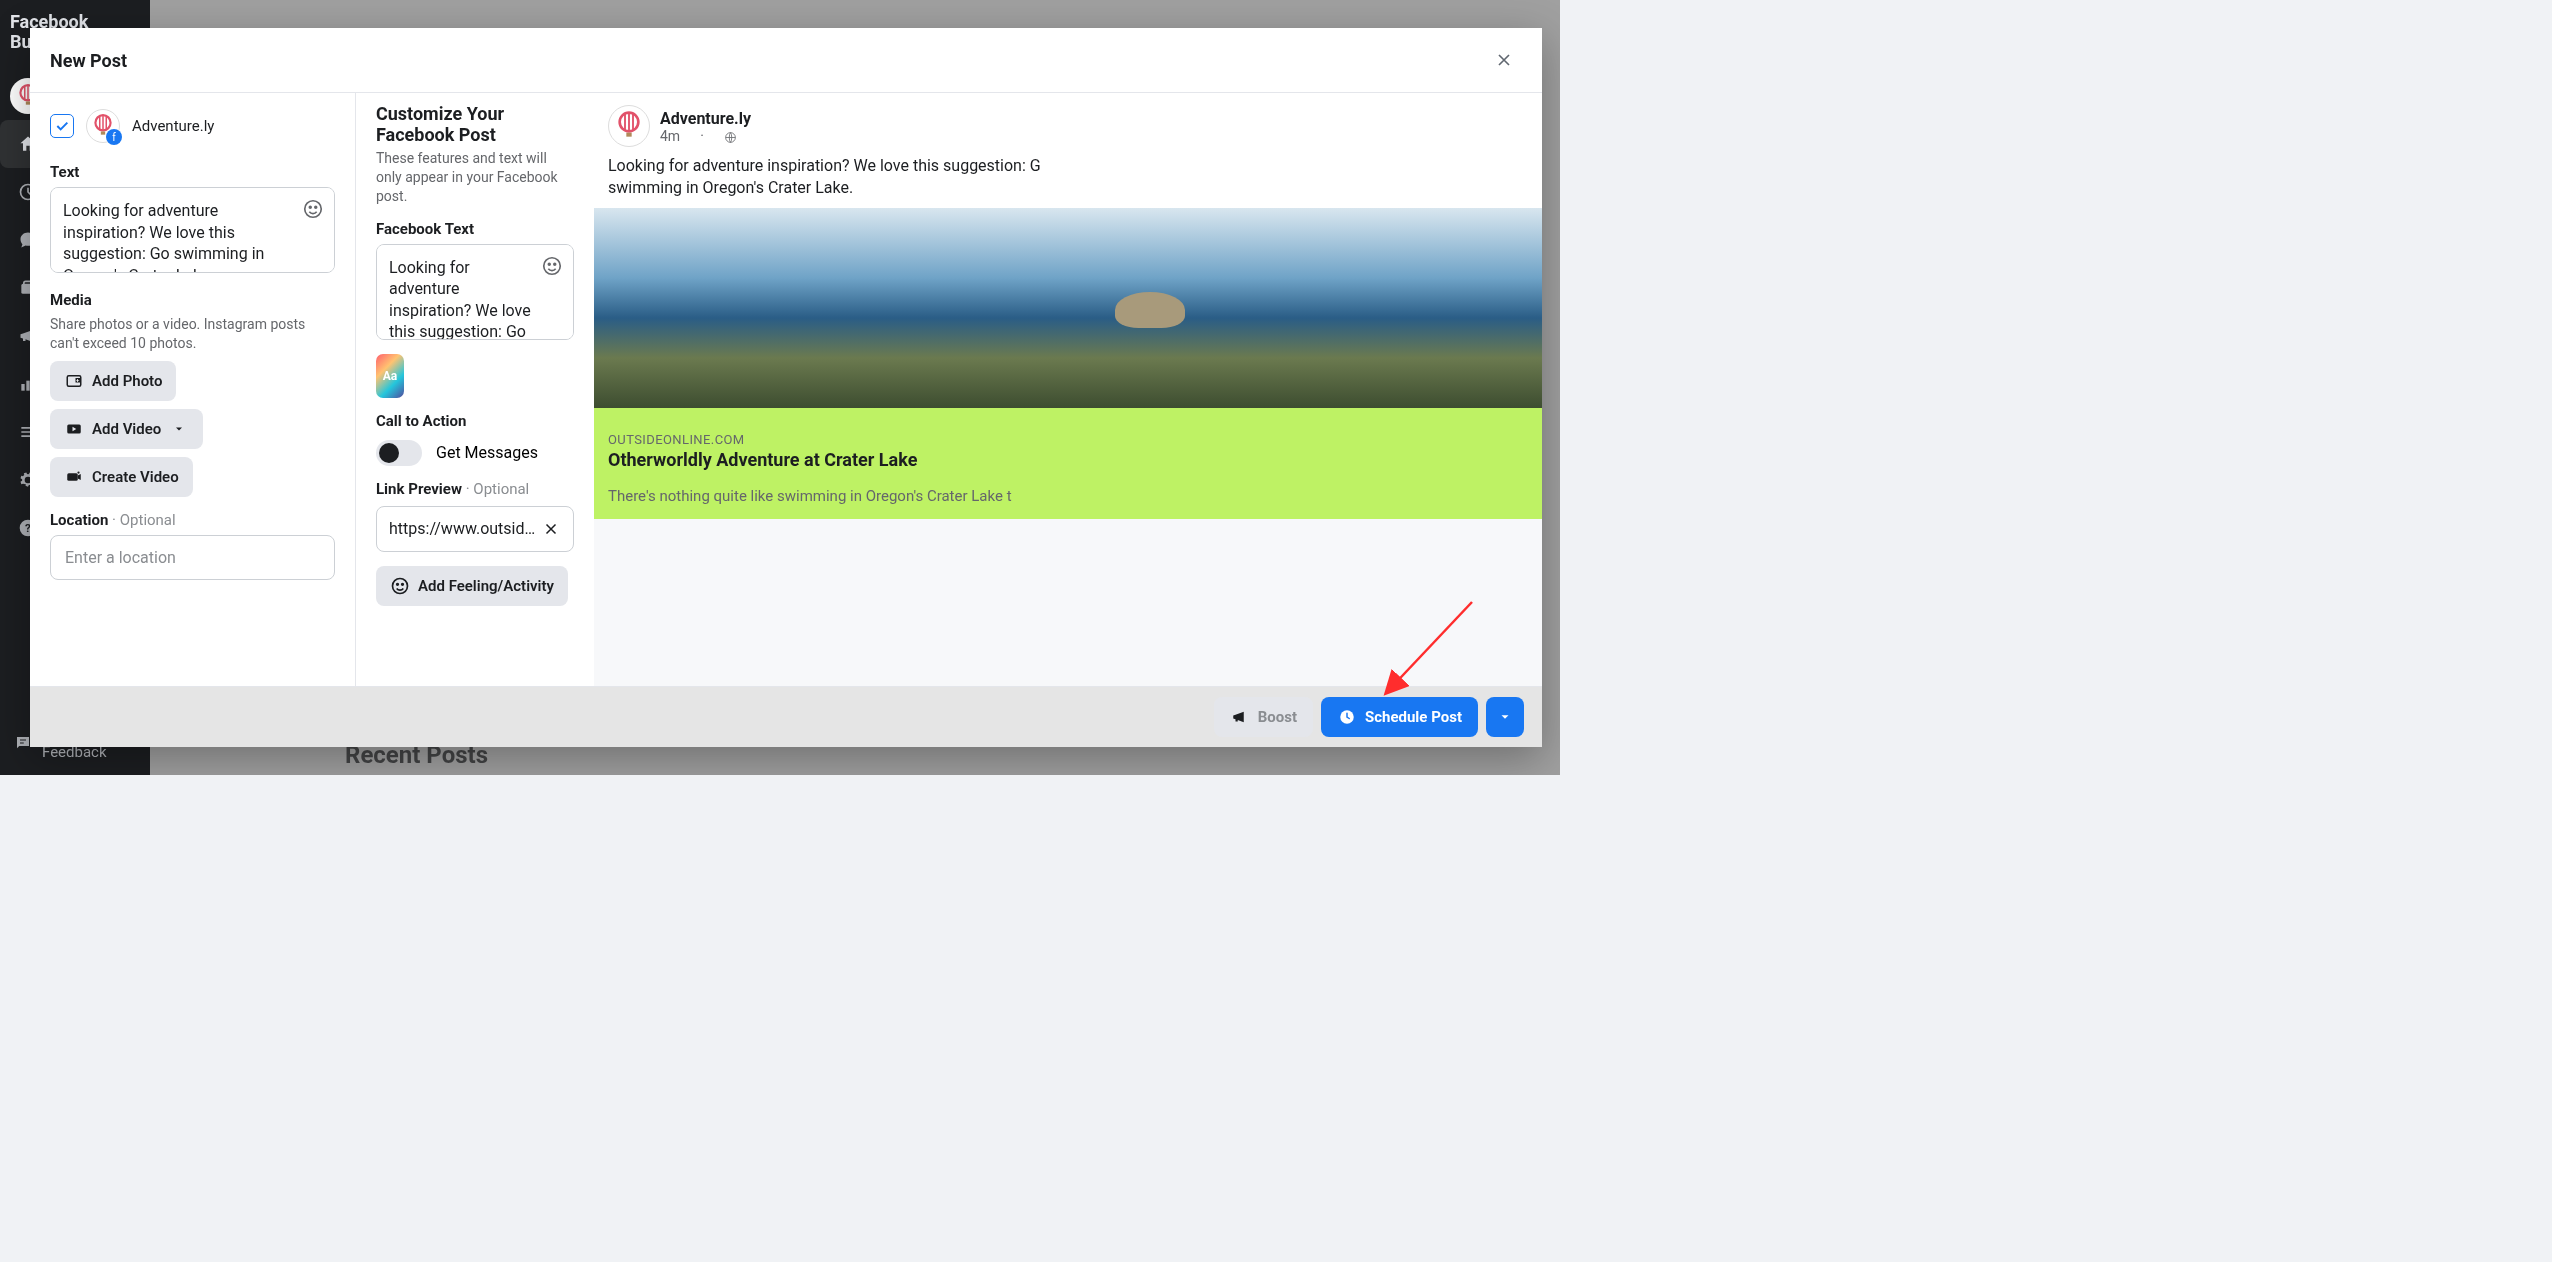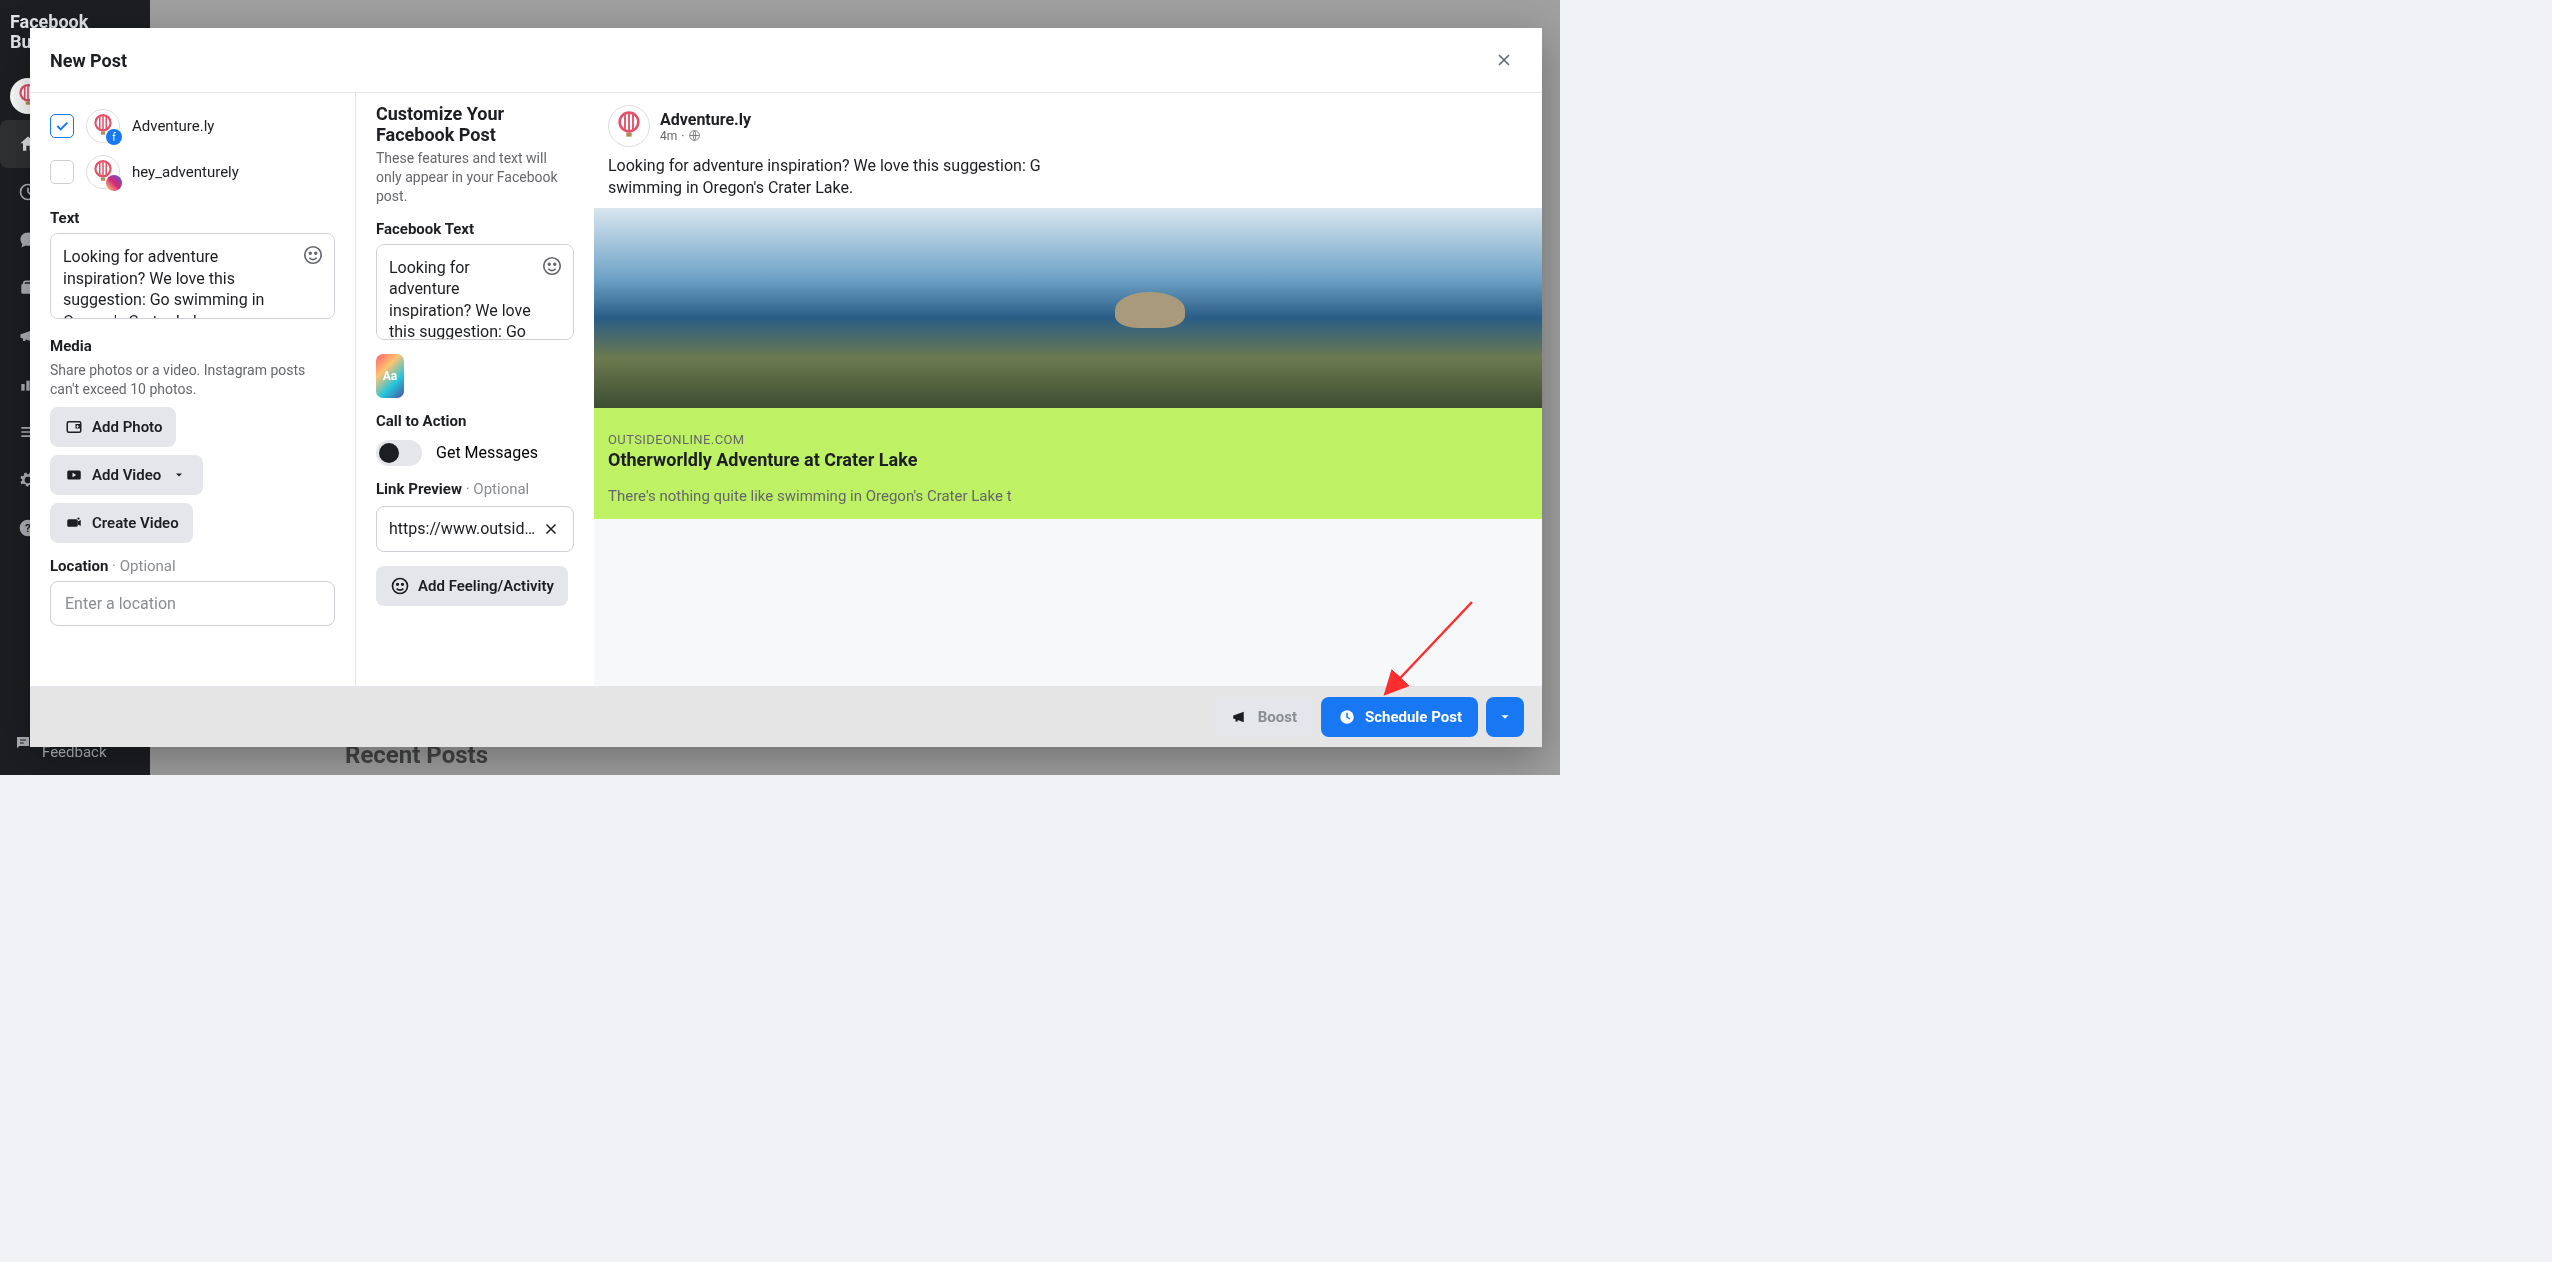--- a/index.html
+++ b/index.html
@@ -73,21 +73,21 @@
 
 .link-row { display:flex; align-items:center; border:1px solid #ccd0d5; border-radius:8px; padding:10px 10px 10px 12px; margin-top:8px;}
 .link-row .url { flex:1; font-size:16px; color:#1c1e21; white-space:nowrap; overflow:hidden; text-overflow:ellipsis;}
 .link-row .x { width:24px; height:24px; display:flex; align-items:center; justify-content:center; color:#1c1e21; cursor:pointer;}
 
 
 .preview-scroll { flex:1; overflow:auto; padding: 0;}
 .preview-card { background:#fff; margin: 0; }
 .preview-header { display:flex; gap:10px; padding:12px 14px 8px 14px; align-items:center;}
 .preview-header .name { font-size:16px; font-weight:700; color:#1c1e21;}
-.preview-header .meta { font-size:12px; color:#65676b; display:flex; align-items:flex-start; gap:4px;}
+.preview-header .meta { font-size:14px; color:#65676b; display:flex; align-items:flex-end; gap:20px;}
 .preview-text { padding:0 14px 10px 14px; font-size:16px; color:#1c1e21; line-height:1.35;}
 .preview-image { width:100%; height:200px; background:linear-gradient(180deg,#d8e6ef 0%, #6fa3c7 35%, #2a5d86 55%, #6b7a4f 75%, #3d4d30 100%); position:relative;}
 .preview-image::after{content:""; position:absolute; left:55%; top:42%; width:70px; height:36px; background:#a89a7b; border-radius:60% 60% 40% 40%;}
 .preview-link-card { background:#bef264; padding:24px 14px 14px 14px; }
 .preview-link-domain { font-size:13px; color:#65676b; letter-spacing:0.4px;}
 .preview-link-title { font-size:18px; font-weight:700; color:#1c1e21; margin-top:2px;}
 .preview-link-desc { font-size:15px; color:#65676b; margin-top:17px; white-space:nowrap; overflow:hidden; text-overflow:ellipsis;}
 
 .modal-footer { border-top:1px solid #e4e6eb; padding:10px 18px; display:flex; justify-content:flex-end; gap:8px; background:#e5e5e5;}
 .btn { border:none; border-radius:8px; padding:10px 16px; font-size:15px; font-weight:700; display:flex; align-items:center; gap:8px; cursor:pointer; font-family:inherit;}
@@ -237,32 +237,20 @@
         </div>
         <div class="avatar-circ">
           <svg class="balloon" viewBox="0 0 24 24">
               <circle cx="12" cy="9" r="7" fill="#fff" stroke="#e2526a" stroke-width="2"></circle>
               <path d="M9 3 v12 M15 3 v12 M12 2 v14" stroke="#e2526a" stroke-width="1.4"></path>
               <rect x="10" y="17" width="4" height="3" fill="#b08a5a"></rect>
             </svg>
           <div class="avatar-badge badge-fb">f</div>
         </div>
         <div class="account-name">Adventure.ly</div>
-      </div>
-      <div class="account-row">
-        <div class="checkbox unchecked"></div>
-        <div class="avatar-circ">
-          <svg class="balloon" viewBox="0 0 24 24">
-              <circle cx="12" cy="9" r="7" fill="#fff" stroke="#e2526a" stroke-width="2"></circle>
-              <path d="M9 3 v12 M15 3 v12 M12 2 v14" stroke="#e2526a" stroke-width="1.4"></path>
-              <rect x="10" y="17" width="4" height="3" fill="#b08a5a"></rect>
-            </svg>
-          <div class="avatar-badge badge-ig"></div>
-        </div>
-        <div class="account-name">hey_adventurely</div>
       </div>
 
       <div class="section-label">Text</div>
       <div class="textarea-wrap">
         <textarea class="textarea" style="">Looking for adventure inspiration? We love this suggestion: Go swimming in Oregon's Crater Lake.</textarea>
         <div class="emoji-btn">
           <span>
               <svg viewBox="0 0 24 24" width="22" height="22" fill="none" stroke="#65676b" stroke-width="1.8">
                 <circle cx="12" cy="12" r="9"></circle>
                 <circle cx="9" cy="10" r="1" fill="#65676b"></circle>

